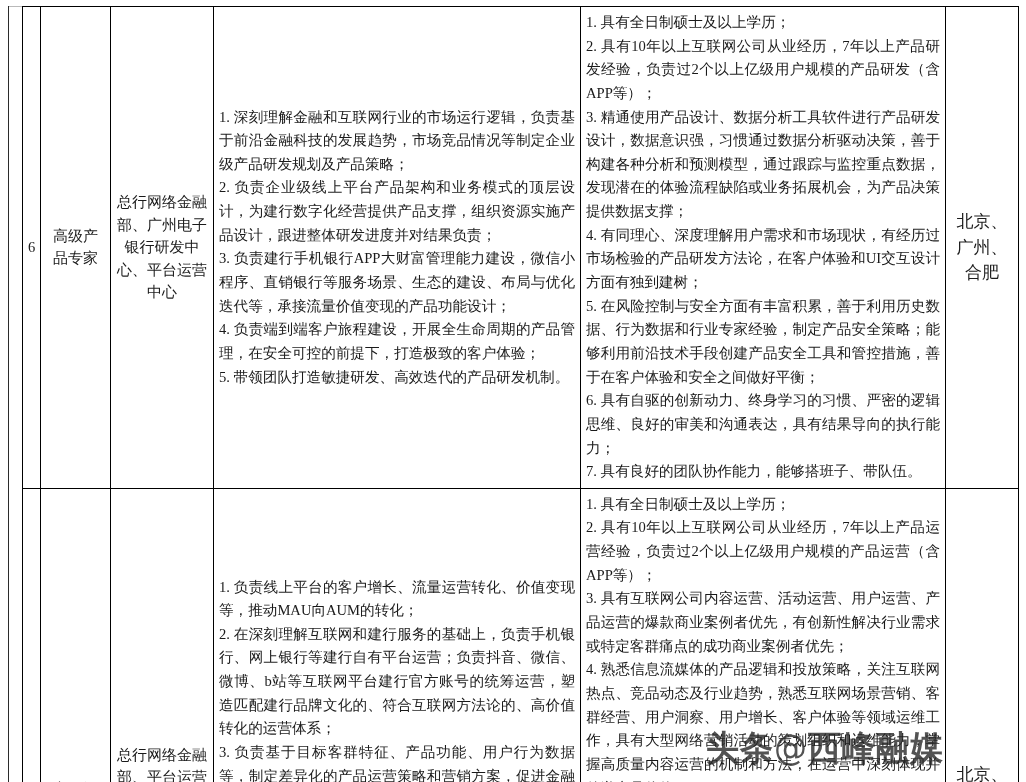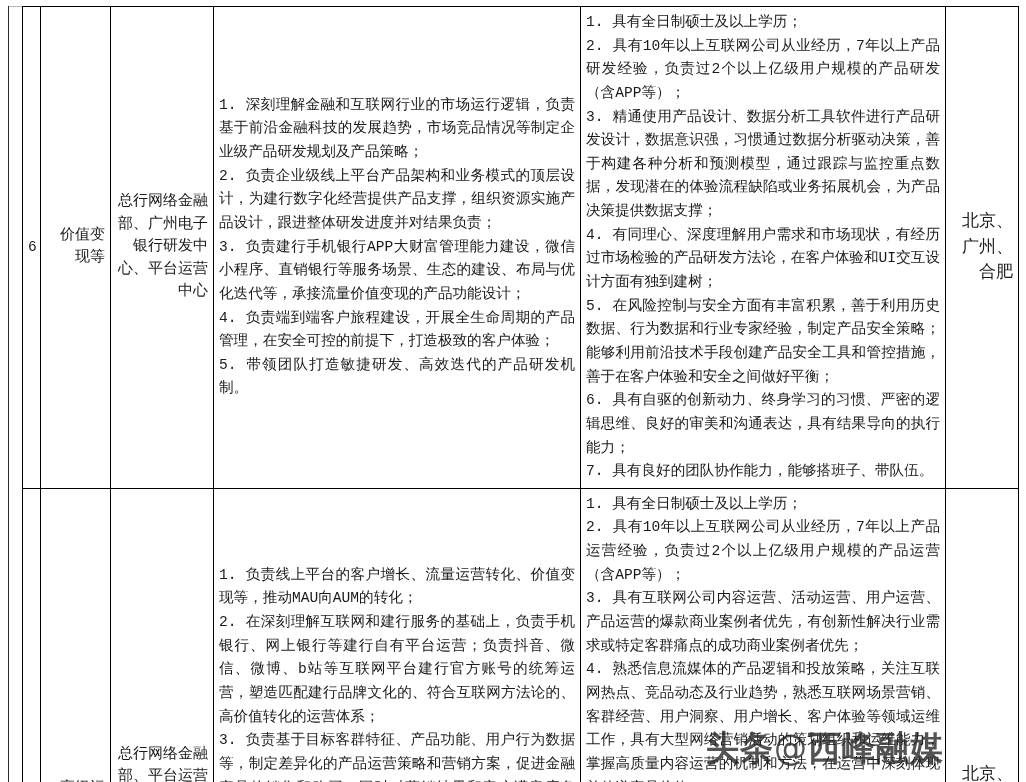--- a/index.html
+++ b/index.html
@@ -59,22 +59,21 @@
   .c-dept   { width: 103px; }
   .c-duty   { width: 367px; }
   .c-req    { width: 365px; }
   .c-loc    { width: 73px; }
 
   .cell-inner {
     padding: 4px 5px 4px 5px;
   }
 
   .center {
-    text-align: right;
-    font-family: Liberation Mono, monospace;
+    text-align: center;
   }
   .just {
     text-align: justify;
     text-justify: inter-ideograph;
   }
 
   .no-text {
     font-size: 14.5px;
     line-height: 1.35;
     letter-spacing: 0;
@@ -92,21 +91,20 @@
     line-height: 1.62;
     white-space: pre-line;
   }
   .loc-text {
     font-size: 17px;
     line-height: 1.5;
   }
 
   td.duty-cell, td.req-cell {
     vertical-align: middle;
-    font-family: Liberation Mono, monospace;
   }
   td.no-cell, td.title-cell, td.dept-cell, td.loc-cell {
     vertical-align: middle;
   }
 
   
   .watermark {
     position: absolute;
     left: 706px;
     top: 722px;
@@ -150,21 +148,21 @@
       <col class="c-req">
       <col class="c-loc">
     </colgroup>
     <tbody>
 
       <tr>
         <td class="no-cell">
           <div class="cell-inner center no-text">6</div>
         </td>
         <td class="title-cell">
-          <div class="cell-inner center title-text">价值变现等</div>
+          <div class="cell-inner center title-text">高级产品专家</div>
         </td>
         <td class="dept-cell">
           <div class="cell-inner center dept-text">总行网络金融部、广州电子银行研发中心、平台运营中心</div>
         </td>
         <td class="duty-cell">
           <div class="cell-inner just body-text">1. 深刻理解金融和互联网行业的市场运行逻辑，负责基于前沿金融科技的发展趋势，市场竞品情况等制定企业级产品研发规划及产品策略；
 2. 负责企业级线上平台产品架构和业务模式的顶层设计，为建行数字化经营提供产品支撑，组织资源实施产品设计，跟进整体研发进度并对结果负责；
 3. 负责建行手机银行APP大财富管理能力建设，微信小程序、直销银行等服务场景、生态的建设、布局与优化迭代等，承接流量价值变现的产品功能设计；
 4. 负责端到端客户旅程建设，开展全生命周期的产品管理，在安全可控的前提下，打造极致的客户体验；
 5. 带领团队打造敏捷研发、高效迭代的产品研发机制。</div>

